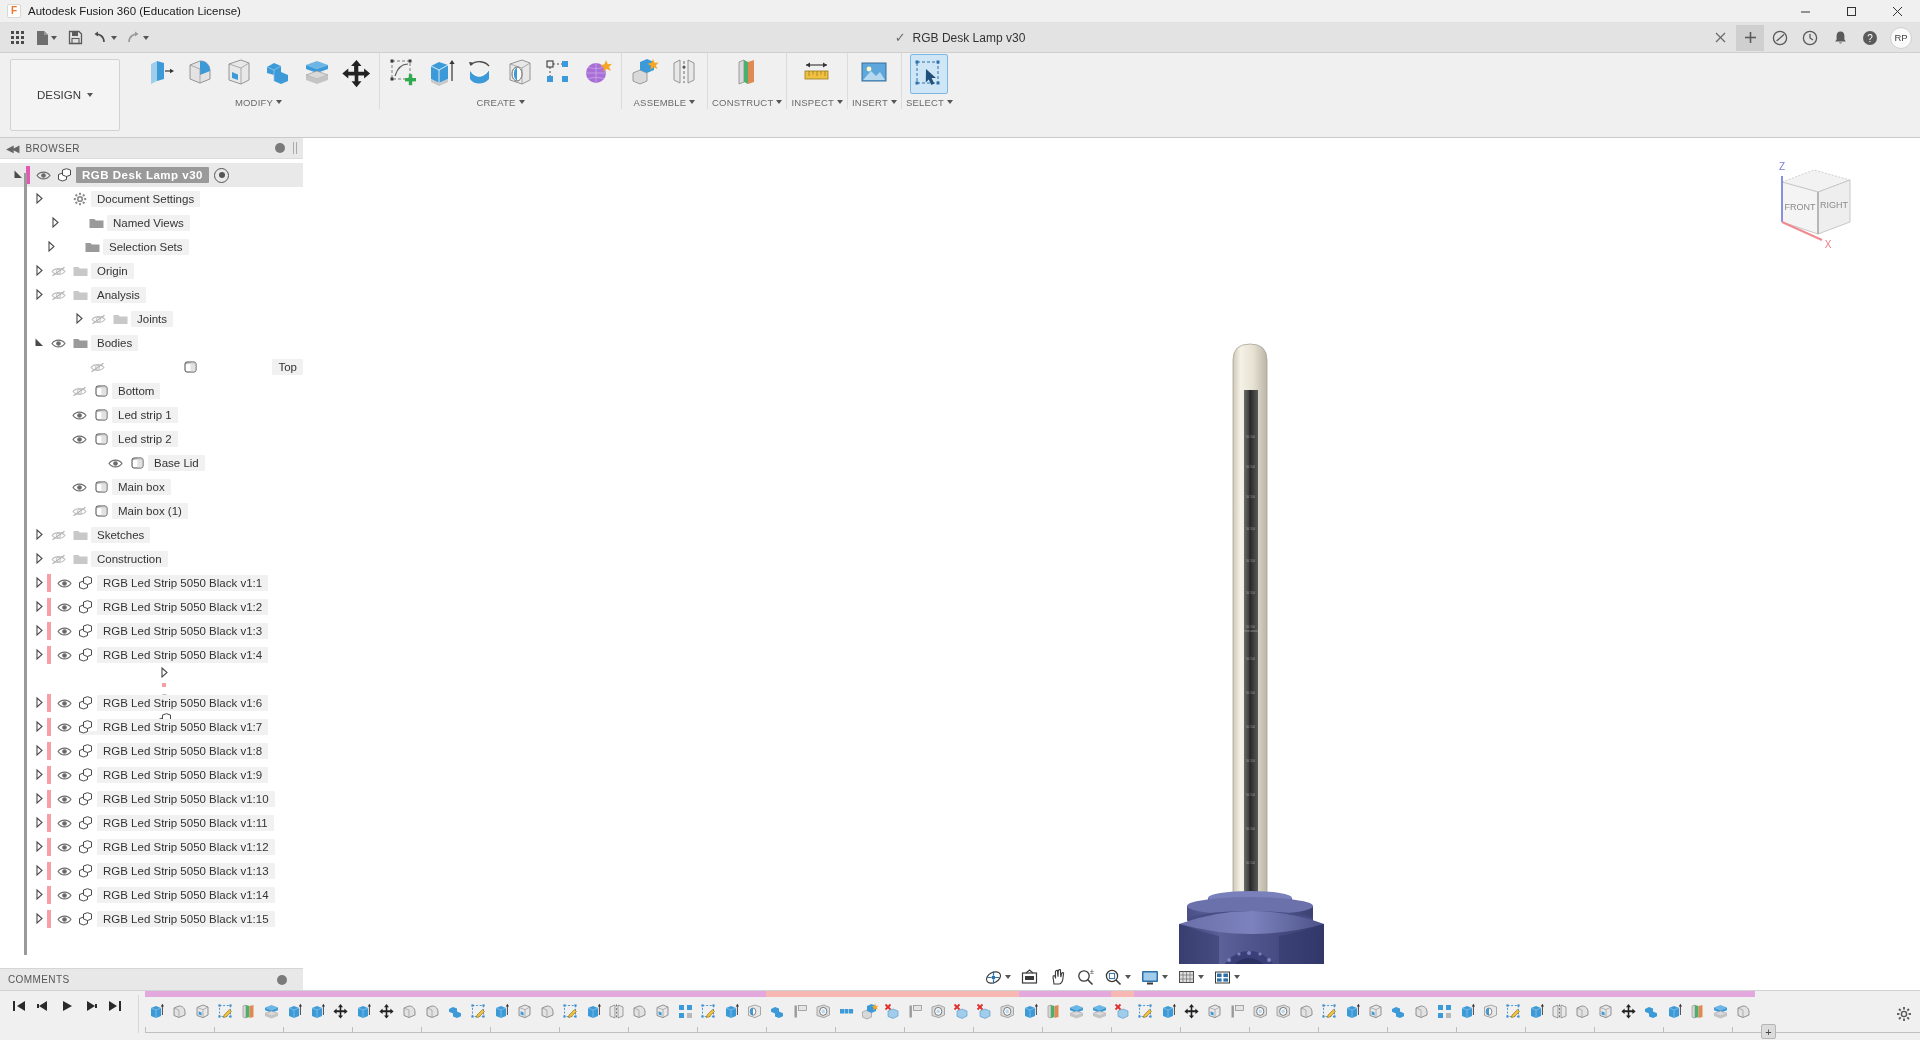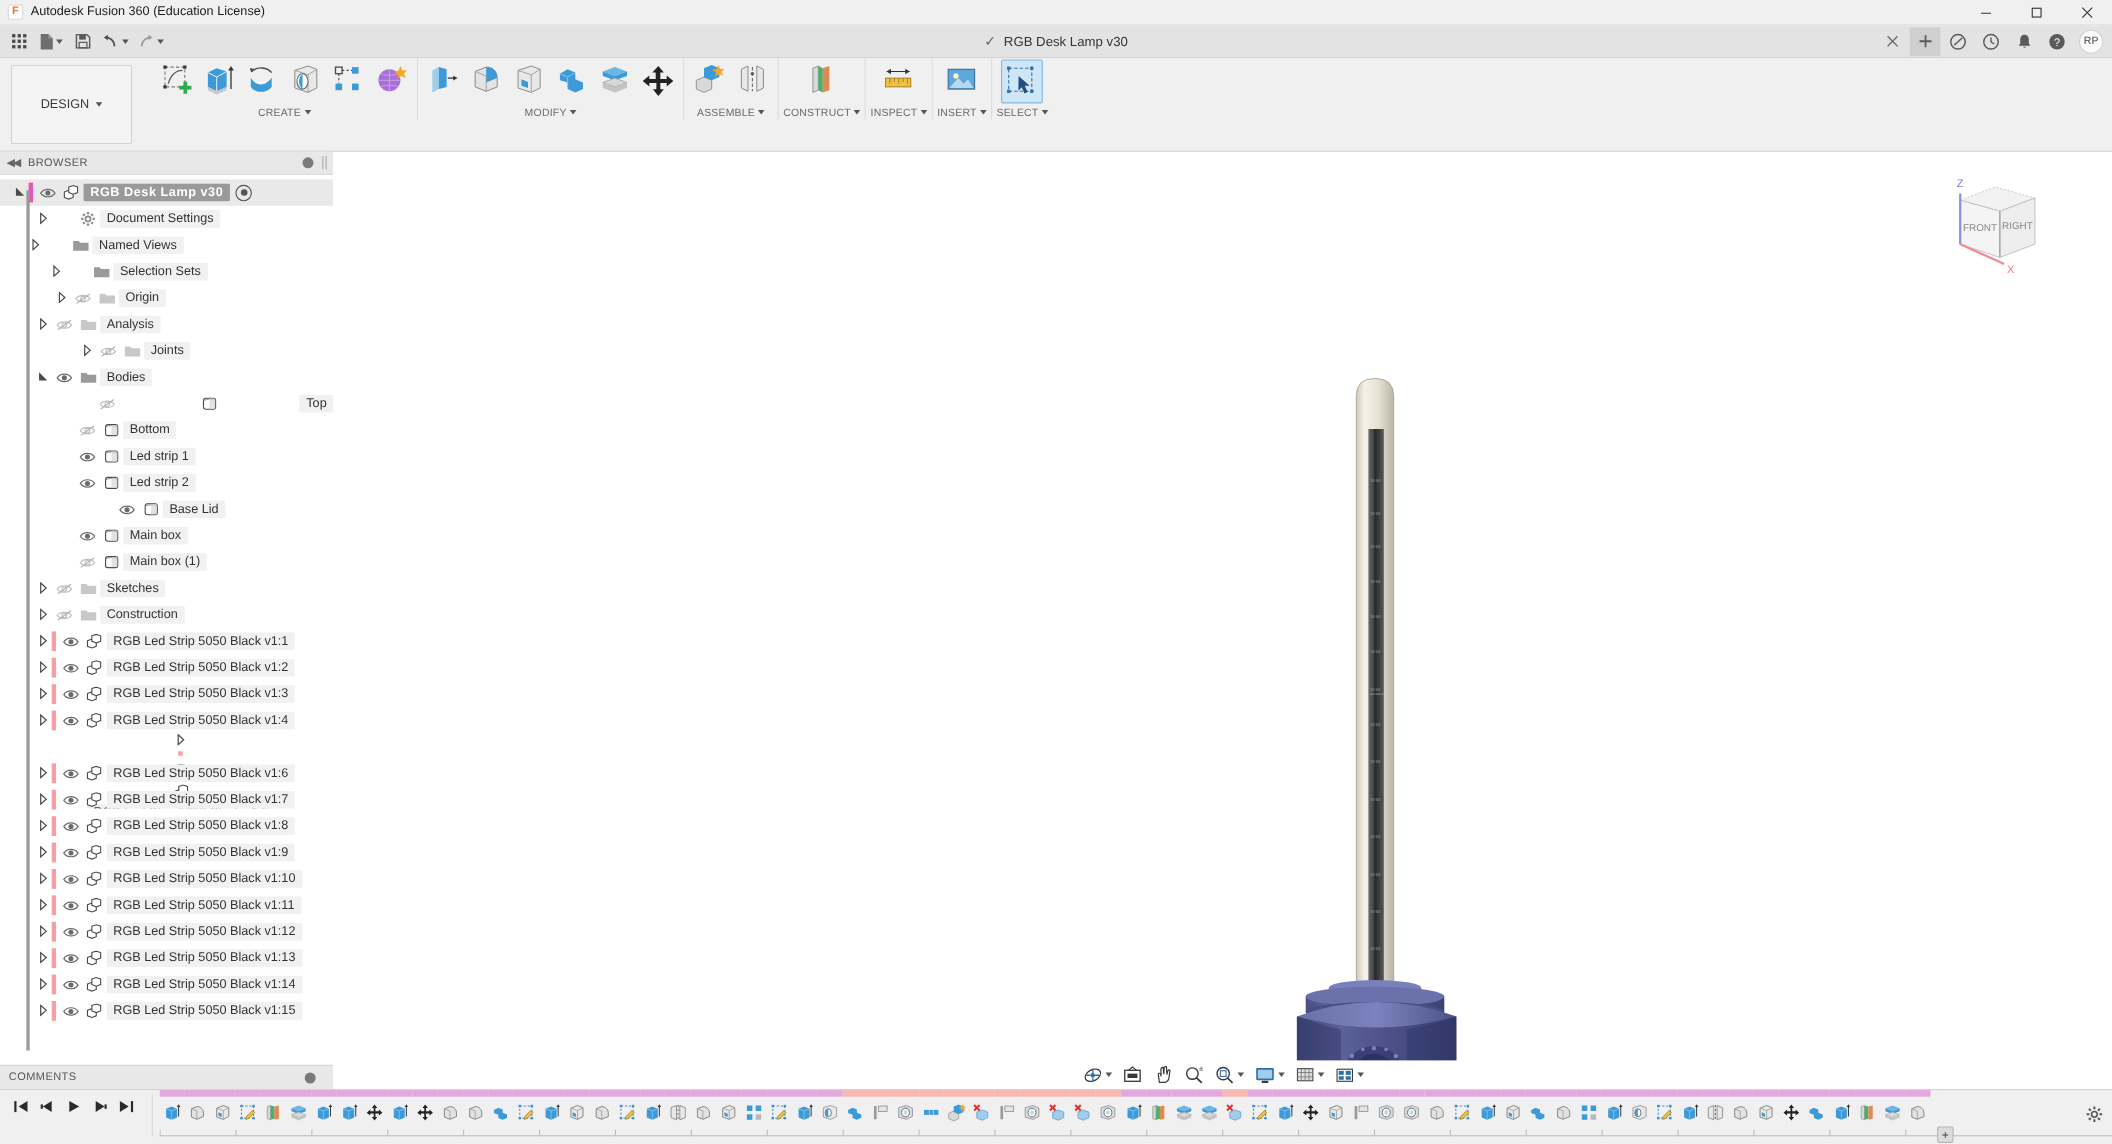--- a/index.html
+++ b/index.html
@@ -306,20 +306,70 @@
   </div>
 
   <div class="ribbon-main">
 
     <div class="panels">
 
       <div class="panel">
         <div class="prow">
           <div class="ticon">
             <svg width="32" height="32" viewBox="0 0 32 32">
+              <path d="M6 7 L12 4 L12 24 L6 27 z" fill="#9fcdeb"></path>
+              <path d="M12 4 L19 6 L19 22 L12 24 z" fill="#3d9ad8"></path>
+              <path d="M20 14 h6" stroke="#333" stroke-width="1.2"></path>
+                <path d="M29 14 l-4 -2.2 v4.4 z" fill="#333"></path>
+            </svg>
+          </div>
+          <div class="ticon">
+            <svg width="32" height="32" viewBox="0 0 32 32">
+              <path d="M6 8 L16 4 C23 4 26 9 26 14 L26 22 L16 26 L6 22 z" fill="#e3e3e3" stroke="#8a8a8a" stroke-width="0.9"></path>
+              <path d="M16 4 C23 4 26 9 26 14 L16 18 z" fill="#3d9ad8"></path>
+              <path d="M6 8 L16 12 L16 26" fill="none" stroke="#9a9a9a" stroke-width="0.8"></path>
+            </svg>
+          </div>
+          <div class="ticon">
+            <svg width="32" height="32" viewBox="0 0 32 32">
+              <path d="M6 7 L18 3 L26 6 L26 23 L18 27 L6 23 z" fill="#e8e8e8" stroke="#8a8a8a" stroke-width="0.9"></path>
+              <path d="M6 7 L18 11 L26 6 M18 11 L18 27" fill="none" stroke="#9a9a9a" stroke-width="0.8"></path>
+              <path d="M9 15 L15 17.5 L15 23 L9 21 z" fill="#3d9ad8"></path>
+            </svg>
+          </div>
+          <div class="ticon">
+            <svg width="32" height="32" viewBox="0 0 32 32">
+              <path d="M5 10 L12 6 L19 9 L19 15 L26 18 L26 24 L19 27 L12 24 L12 18 L5 16 z" fill="#3d9ad8"></path>
+              <path d="M5 10 L12 13 L19 9 M12 13 L12 24" fill="none" stroke="#8fc7e8" stroke-width="0.8"></path>
+            </svg>
+          </div>
+          <div class="ticon">
+            <svg width="32" height="32" viewBox="0 0 32 32">
+              <path d="M5 8 L16 4 L27 8 L16 12 z" fill="#6cb6e5"></path>
+              <path d="M5 8 v4 L16 16 L27 12 V8 L16 12 z" fill="#3d9ad8"></path>
+              <path d="M5 18 L16 14 L27 18 L16 22 z" fill="#d9d9d9" stroke="#9a9a9a" stroke-width="0.7"></path>
+              <path d="M5 18 v5 L16 27 L27 23 v-5 L16 22 z" fill="#c4c4c4"></path>
+            </svg>
+          </div>
+          <div class="ticon">
+            <svg width="32" height="32" viewBox="0 0 32 32">
+              <path d="M14.5 3 L19.5 9 h-3.2 v5.8 h5.8 v-3.2 l6 5 l-6 5 v-3.2 h-5.8 v5.8 h3.2 l-5 6 l-5 -6 h3.2 v-5.8 H6.3 v3.2 l-6 -5 l6 -5 v3.2 h5.8 V9 H9 z" transform="translate(2,0)" fill="#222"></path>
+            </svg>
+          </div>
+        </div>
+        <div class="ptitle">
+          <span>MODIFY</span>
+          <span class="caret"></span>
+        </div>
+      </div>
+
+      <div class="panel">
+        <div class="prow">
+          <div class="ticon">
+            <svg width="32" height="32" viewBox="0 0 32 32">
               <rect x="5" y="4" width="18" height="18" fill="none" stroke="#7a7a7a" stroke-width="1" stroke-dasharray="3,2"></rect>
               <path d="M8 19 C11 9 17 7 21 7" fill="none" stroke="#5a5a5a" stroke-width="1.2"></path>
               <g fill="#3a3a3a">
                   <rect x="3.5" y="2.5" width="3" height="3"></rect>
                   <rect x="21.5" y="2.5" width="3" height="3"></rect>
                   <rect x="3.5" y="20.5" width="3" height="3"></rect>
                   <rect x="21.5" y="20.5" width="3" height="3"></rect>
                 </g>
               <g fill="#2eaa4f">
                   <rect x="18" y="21" width="11" height="3.4"></rect>
@@ -367,70 +417,20 @@
             <svg width="32" height="32" viewBox="0 0 32 32">
               <ellipse cx="14" cy="16" rx="10" ry="10" fill="#a86fd6"></ellipse>
               <path d="M4 16 h20 M14 6 v20" stroke="#c9a2e8" stroke-width="0.9"></path>
               <path d="M6 10 C10 12 18 12 22 10 M6 22 C10 20 18 20 22 22" fill="none" stroke="#c9a2e8" stroke-width="0.9"></path>
               <path d="M24 3 l1.8 4.2 l4.2 -0.4 l-3 3.2 l2 3.8 l-4.4 -1.8 l-3.2 2.8 l0.4 -4.4 l-3.6 -2.2 l4.2 -1 z" fill="#f5a623"></path>
             </svg>
           </div>
         </div>
         <div class="ptitle">
           <span>CREATE</span>
-          <span class="caret"></span>
-        </div>
-      </div>
-
-      <div class="panel">
-        <div class="prow">
-          <div class="ticon">
-            <svg width="32" height="32" viewBox="0 0 32 32">
-              <path d="M6 7 L12 4 L12 24 L6 27 z" fill="#9fcdeb"></path>
-              <path d="M12 4 L19 6 L19 22 L12 24 z" fill="#3d9ad8"></path>
-              <path d="M20 14 h6" stroke="#333" stroke-width="1.2"></path>
-                <path d="M29 14 l-4 -2.2 v4.4 z" fill="#333"></path>
-            </svg>
-          </div>
-          <div class="ticon">
-            <svg width="32" height="32" viewBox="0 0 32 32">
-              <path d="M6 8 L16 4 C23 4 26 9 26 14 L26 22 L16 26 L6 22 z" fill="#e3e3e3" stroke="#8a8a8a" stroke-width="0.9"></path>
-              <path d="M16 4 C23 4 26 9 26 14 L16 18 z" fill="#3d9ad8"></path>
-              <path d="M6 8 L16 12 L16 26" fill="none" stroke="#9a9a9a" stroke-width="0.8"></path>
-            </svg>
-          </div>
-          <div class="ticon">
-            <svg width="32" height="32" viewBox="0 0 32 32">
-              <path d="M6 7 L18 3 L26 6 L26 23 L18 27 L6 23 z" fill="#e8e8e8" stroke="#8a8a8a" stroke-width="0.9"></path>
-              <path d="M6 7 L18 11 L26 6 M18 11 L18 27" fill="none" stroke="#9a9a9a" stroke-width="0.8"></path>
-              <path d="M9 15 L15 17.5 L15 23 L9 21 z" fill="#3d9ad8"></path>
-            </svg>
-          </div>
-          <div class="ticon">
-            <svg width="32" height="32" viewBox="0 0 32 32">
-              <path d="M5 10 L12 6 L19 9 L19 15 L26 18 L26 24 L19 27 L12 24 L12 18 L5 16 z" fill="#3d9ad8"></path>
-              <path d="M5 10 L12 13 L19 9 M12 13 L12 24" fill="none" stroke="#8fc7e8" stroke-width="0.8"></path>
-            </svg>
-          </div>
-          <div class="ticon">
-            <svg width="32" height="32" viewBox="0 0 32 32">
-              <path d="M5 8 L16 4 L27 8 L16 12 z" fill="#6cb6e5"></path>
-              <path d="M5 8 v4 L16 16 L27 12 V8 L16 12 z" fill="#3d9ad8"></path>
-              <path d="M5 18 L16 14 L27 18 L16 22 z" fill="#d9d9d9" stroke="#9a9a9a" stroke-width="0.7"></path>
-              <path d="M5 18 v5 L16 27 L27 23 v-5 L16 22 z" fill="#c4c4c4"></path>
-            </svg>
-          </div>
-          <div class="ticon">
-            <svg width="32" height="32" viewBox="0 0 32 32">
-              <path d="M14.5 3 L19.5 9 h-3.2 v5.8 h5.8 v-3.2 l6 5 l-6 5 v-3.2 h-5.8 v5.8 h3.2 l-5 6 l-5 -6 h3.2 v-5.8 H6.3 v3.2 l-6 -5 l6 -5 v3.2 h5.8 V9 H9 z" transform="translate(2,0)" fill="#222"></path>
-            </svg>
-          </div>
-        </div>
-        <div class="ptitle">
-          <span>MODIFY</span>
           <span class="caret"></span>
         </div>
       </div>
 
       <div class="panel">
         <div class="prow">
           <div class="ticon">
             <svg width="32" height="32" viewBox="0 0 32 32">
               <path d="M4 16 L11 13 L18 16 L18 24 L11 27 L4 24 z" fill="#d9d9d9" stroke="#8a8a8a" stroke-width="0.8"></path>
               <path d="M11 5 L18 2 L25 5 L25 13 L18 16 L11 13 z" fill="#3d9ad8"></path>
@@ -578,21 +578,21 @@
               <line x1="11.2" y1="7" x2="13.2" y2="7"></line>
               <line x1="2.6" y1="2.6" x2="4" y2="4"></line>
               <line x1="10" y1="10" x2="11.4" y2="11.4"></line>
               <line x1="11.4" y1="2.6" x2="10" y2="4"></line>
               <line x1="4" y1="10" x2="2.6" y2="11.4"></line>
             </g>
           </svg>
         </span>
         <span class="lbl">Document Settings</span>
       </div>
-      <div class="trow" style="padding-left: 24px;">
+      <div class="trow" style="padding-left: 47px;">
         <span class="arrow"><svg width="9" height="11" viewBox="0 0 9 11">
             <path d="M2 1 L7 5.5 L2 10 z" fill="none" stroke="#4a4a4a" stroke-width="1.1"></path>
           </svg></span>
         <span class="eye"></span>
         <span class="ico">
           <svg width="15" height="12" viewBox="0 0 15 12">
             <path d="M0.5 2 h5 l1.3 1.6 h7.7 v7.4 h-14 z" fill="#9a9a9a"></path>
           </svg>
         </span>
         <span class="lbl">Named Views</span>
@@ -602,21 +602,21 @@
             <path d="M2 1 L7 5.5 L2 10 z" fill="none" stroke="#4a4a4a" stroke-width="1.1"></path>
           </svg></span>
         <span class="eye"></span>
         <span class="ico">
           <svg width="15" height="12" viewBox="0 0 15 12">
             <path d="M0.5 2 h5 l1.3 1.6 h7.7 v7.4 h-14 z" fill="#9a9a9a"></path>
           </svg>
         </span>
         <span class="lbl">Selection Sets</span>
       </div>
-      <div class="trow" style="padding-left: 48px;">
+      <div class="trow" style="padding-left: 31px;">
         <span class="arrow"><svg width="9" height="11" viewBox="0 0 9 11">
             <path d="M2 1 L7 5.5 L2 10 z" fill="none" stroke="#4a4a4a" stroke-width="1.1"></path>
           </svg></span>
         <span class="eye">
           <svg width="15" height="11" viewBox="0 0 15 11">
             <path d="M1 5.5 C4 1.6 11 1.6 14 5.5 C11 9.4 4 9.4 1 5.5 z" fill="none" stroke="#c0c0c0" stroke-width="1.1"></path>
             <circle cx="7.5" cy="5.5" r="2.1" fill="none" stroke="#c0c0c0" stroke-width="1"></circle>
             <line x1="1.5" y1="9.8" x2="13.5" y2="1.2" stroke="#b0b0b0" stroke-width="1.1"></line>
           </svg>
         </span>

